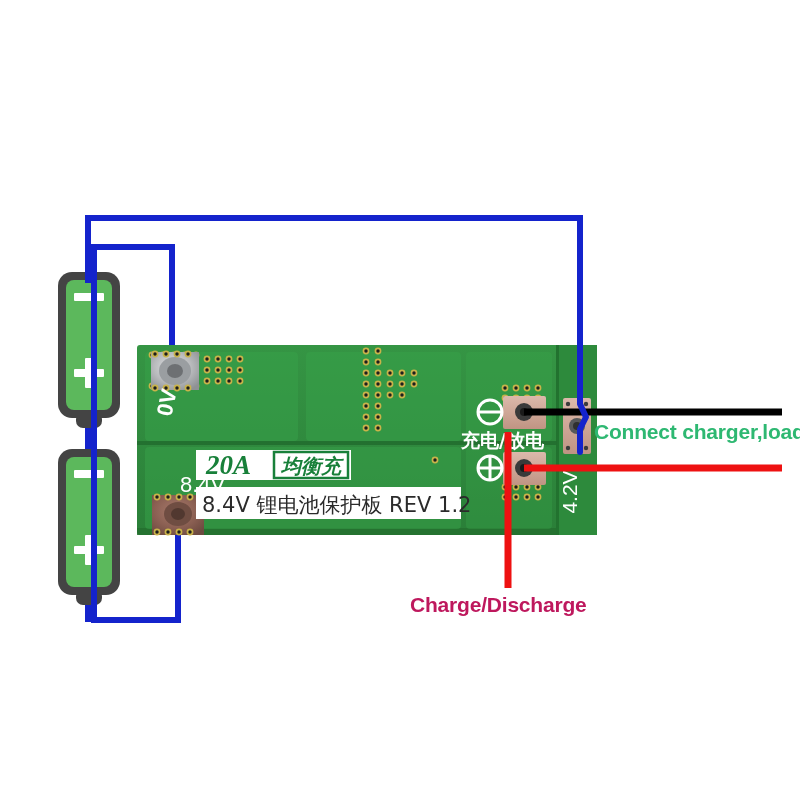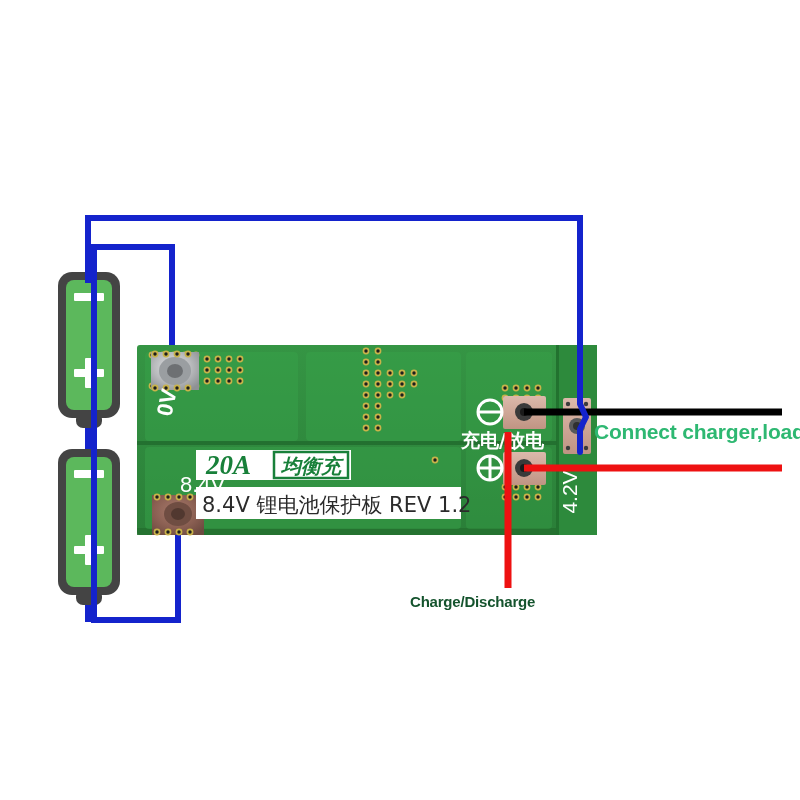--- a/index.html
+++ b/index.html
@@ -34,22 +34,22 @@
   #anno-connect {
     left: 594px;
     top: 420px;
     font-size: 21px;
     color: #2eb872;
     letter-spacing: -0.2px;
   }
   #anno-charge {
     left: 410px;
     top: 593px;
-    font-size: 15px;
-    color: #14532d;
+    font-size: 21px;
+    color: #be185d;
     letter-spacing: -0.2px;
     text-align: center;
   }
 </style>
 </head>
 <body>
 
 <div id="stage">
 
   <svg viewBox="0 0 800 800" xmlns="http://www.w3.org/2000/svg">

